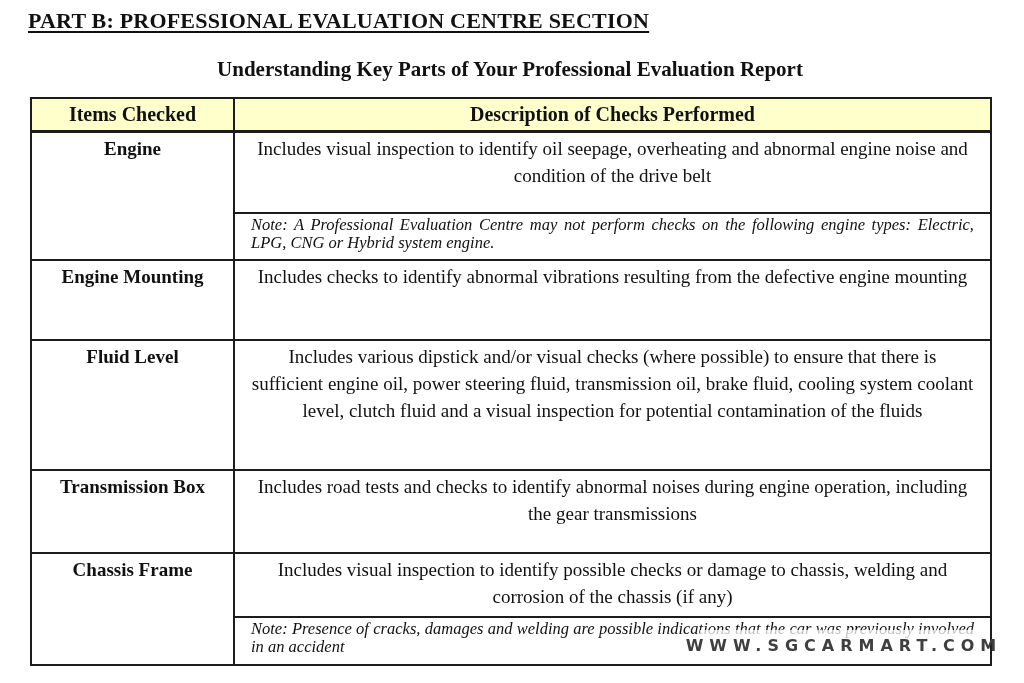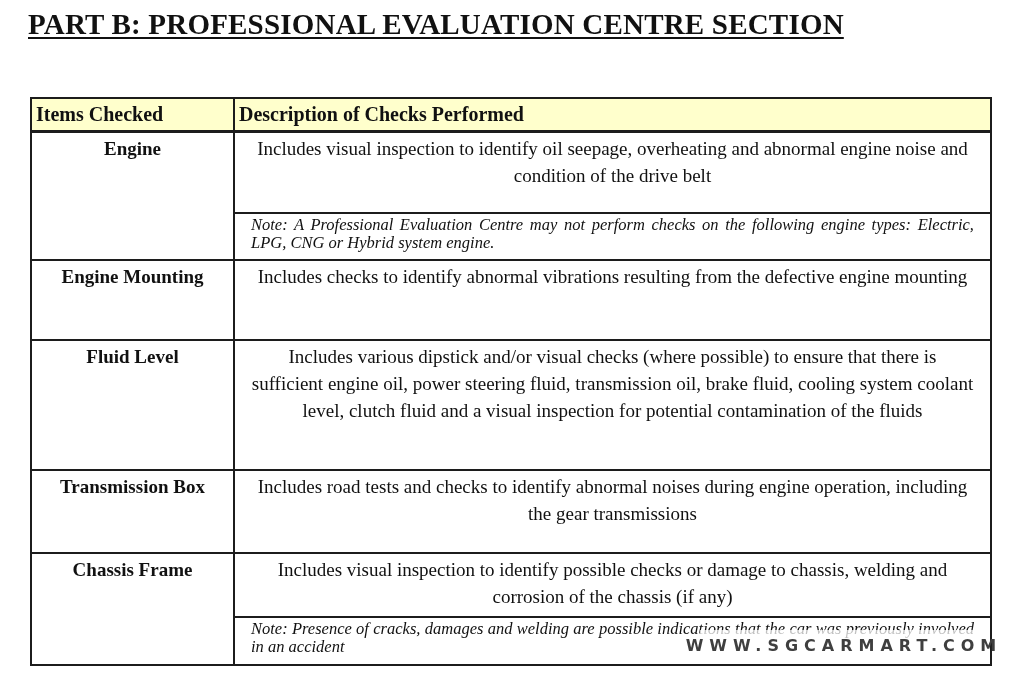--- a/index.html
+++ b/index.html
@@ -10,21 +10,21 @@
     height: 683px;
     overflow: hidden;
     background: #ffffff;
     color: #111111;
     font-family: "Liberation Serif", serif;
   }
   .title {
     position: absolute;
     top: 8px;
     left: 28px;
-    font-size: 29px;
+    font-size: 22px;
     font-weight: bold;
     letter-spacing: 0.2px;
     text-decoration: underline;
     text-underline-offset: 3px;
     white-space: nowrap;
   }
   .subtitle {
     position: absolute;
     top: 57px;
     left: 30px;
@@ -47,21 +47,21 @@
   table.eval col.c2 { width: 757px; }
   table.eval th, table.eval td {
     border: 2px solid #1c1c1c;
     vertical-align: top;
     padding: 2px 16px;
   }
   table.eval thead th {
     background: #ffffcc;
     font-size: 20px;
     font-weight: bold;
-    text-align: left;
+    text-align: center;
     height: 30px;
     padding: 2px 4px;
     border-bottom: 3px solid #1c1c1c;
   }
   td.item {
     font-weight: bold;
     text-align: center;
     padding-top: 4px;
   }
   td.desc {
@@ -101,20 +101,21 @@
     white-space: nowrap;
     text-align: center;
   }
 </style>
 </head>
 <body>
 
 <div class="page">
 
   <div class="title">PART B: PROFESSIONAL EVALUATION CENTRE SECTION</div>
+  <div class="subtitle">Understanding Key Parts of Your Professional Evaluation Report</div>
 
   <table class="eval">
     <colgroup>
         <col class="c1">
         <col class="c2">
       </colgroup>
     <thead>
       <tr>
         <th>Items Checked</th>
         <th>Description of Checks Performed</th>

